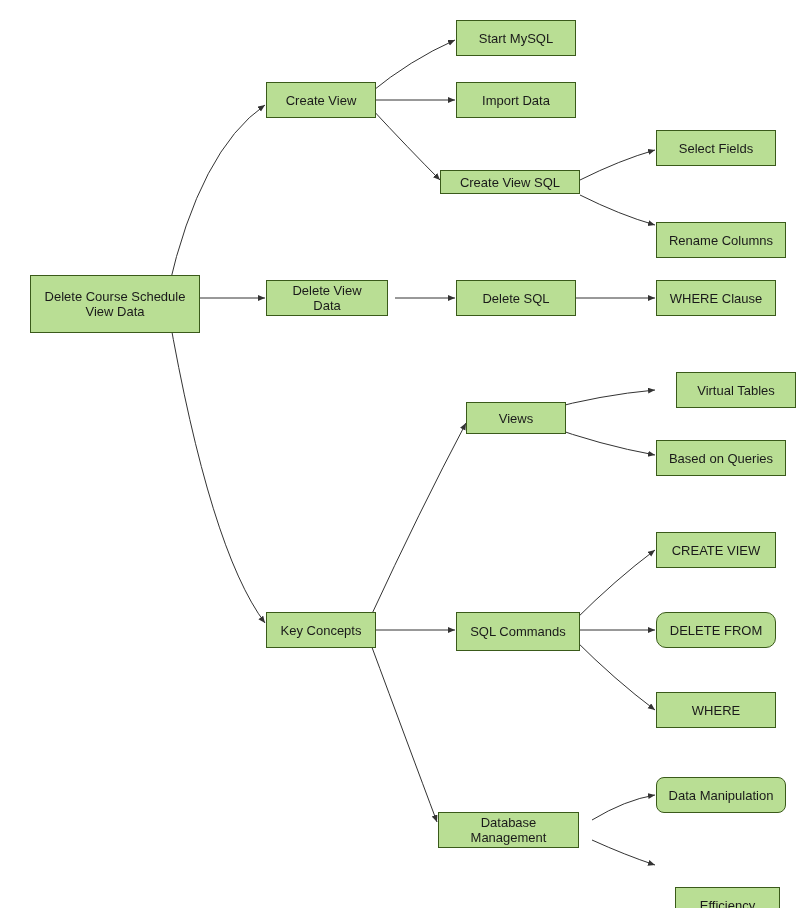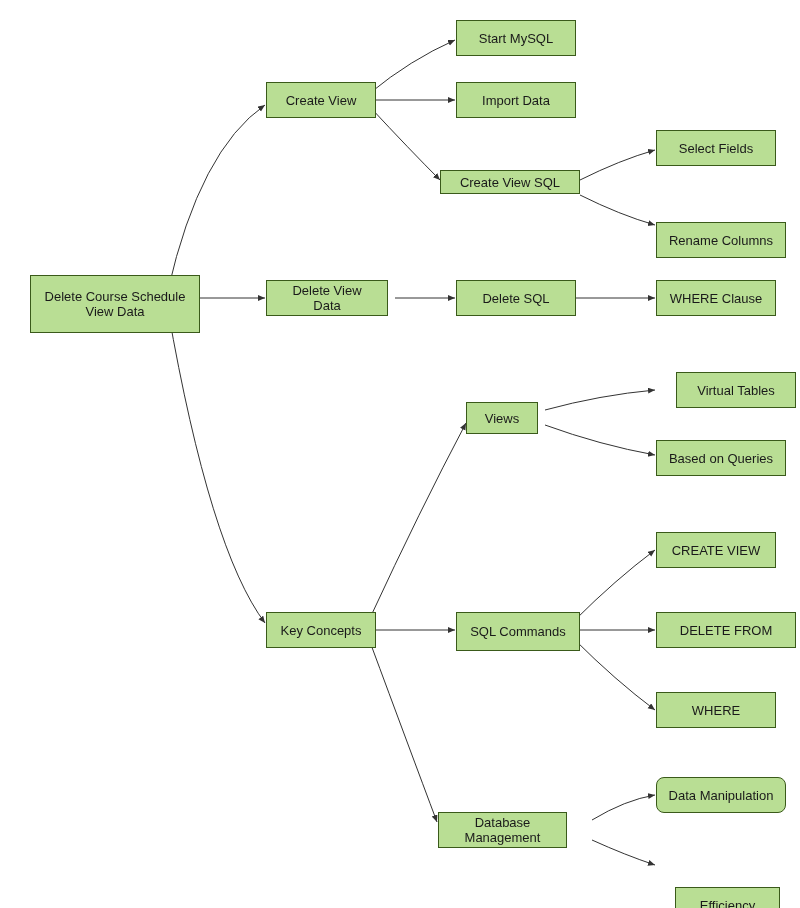--- a/index.html
+++ b/index.html
@@ -93,25 +93,25 @@
 <div class="node" style="left:456px; top:20px; width:120px; height:36px;">Start MySQL</div>
 <div class="node" style="left:456px; top:82px; width:120px; height:36px;">Import Data</div>
 <div class="node" style="left:440px; top:170px; width:140px; height:24px;">Create View SQL</div>
 
 <div class="node" style="left:656px; top:130px; width:120px; height:36px;">Select Fields</div>
 <div class="node" style="left:656px; top:222px; width:130px; height:36px;">Rename Columns</div>
 
 <div class="node" style="left:456px; top:280px; width:120px; height:36px;">Delete SQL</div>
 <div class="node" style="left:656px; top:280px; width:120px; height:36px;">WHERE Clause</div>
 
-<div class="node" style="left:466px; top:402px; width:72px; height:32px;">Views</div>
+<div class="node" style="left:466px; top:402px; width:100px; height:32px;">Views</div>
 <div class="node" style="left:456px; top:612px; width:124px; height:39px;">SQL Commands</div>
-<div class="node" style="left:438px; top:812px; width:129px; height:36px;">Database Management</div>
+<div class="node" style="left:438px; top:812px; width:141px; height:36px;">Database Management</div>
 
 <div class="node" style="left:656px; top:372px; width:120px; height:36px;margin-left:20px;">Virtual Tables</div>
 <div class="node" style="left:656px; top:440px; width:130px; height:36px;">Based on Queries</div>
 
 <div class="node" style="left:656px; top:532px; width:120px; height:36px;">CREATE VIEW</div>
-<div class="node" style="left:656px; top:612px; width:140px; height:36px;">DELETE FROM</div>
+<div class="node" style="left:656px; top:612px; width:120px; height:36px;border-radius:10px;">DELETE FROM</div>
 <div class="node" style="left:656px; top:692px; width:120px; height:36px;">WHERE</div>
 
 <div class="node" style="left:656px; top:777px; width:130px; height:36px;border-radius:8px;">Data Manipulation</div>
 <div class="node" style="left:656px; top:887px; width:105px; height:36px;margin-left:19px;">Efficiency</div>
 
 </body></html>

